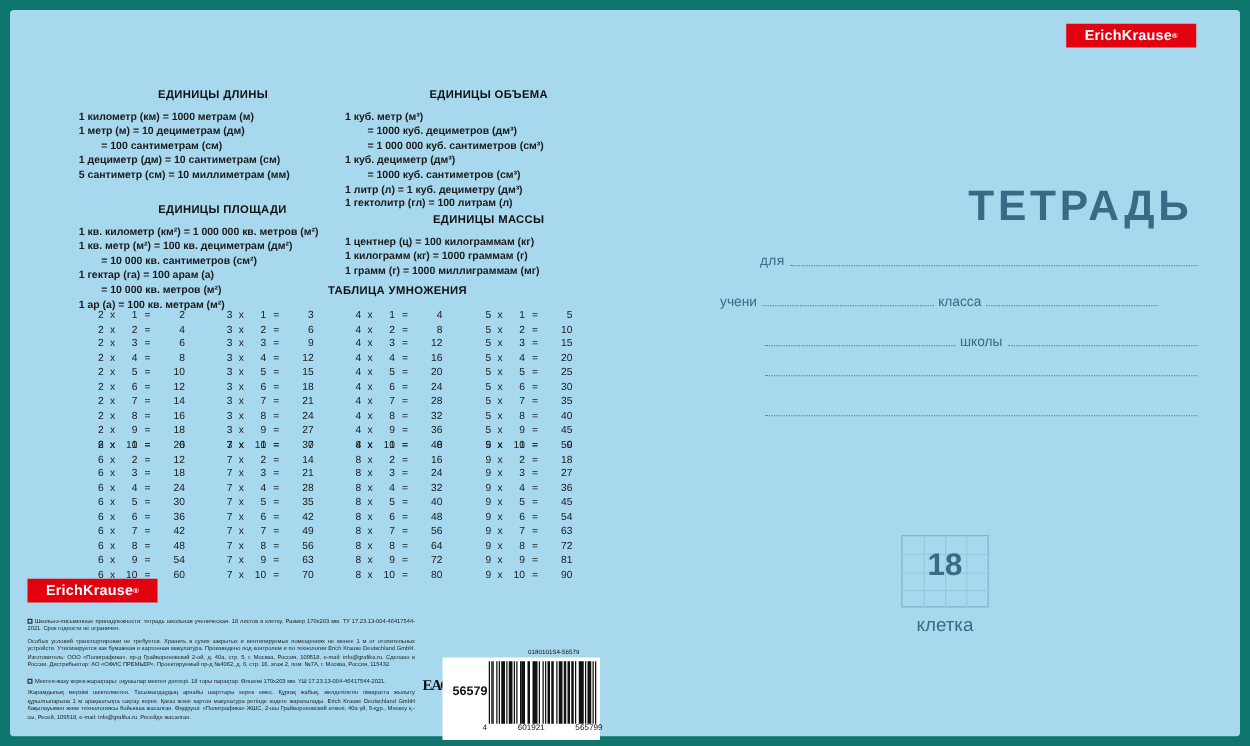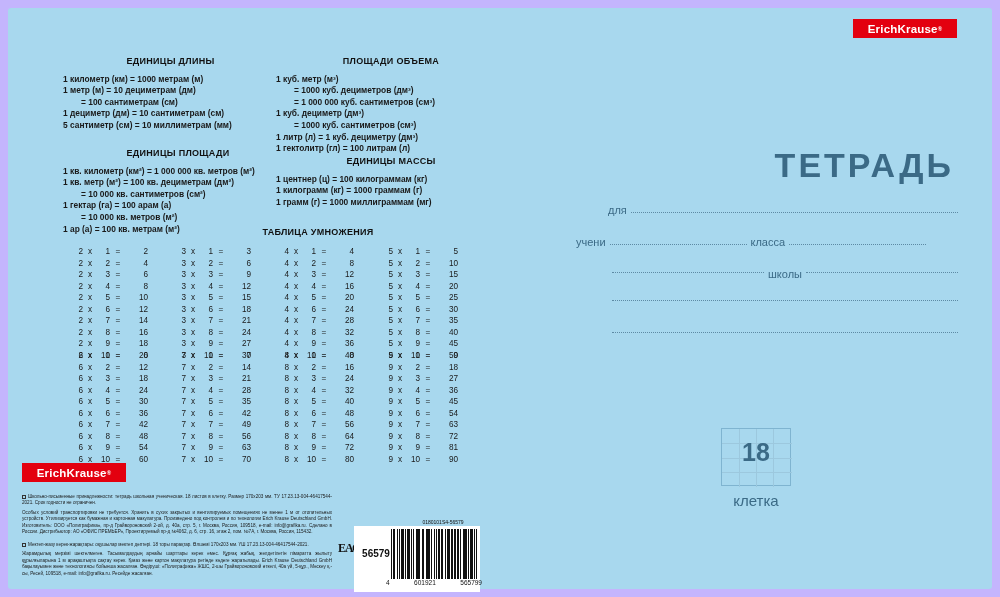--- a/index.html
+++ b/index.html
@@ -5,42 +5,42 @@
   * { box-sizing: border-box; }
   html, body { margin:0; padding:0; }
   body {
     width:1000px; height:597px;
     background:#ffffff;
     font-family:"Liberation Sans", sans-serif;
     overflow:hidden;
   }
   .page {
     position:absolute; left:0; top:0; width:1000px; height:597px;
-    background:#c4b5fd;
+    background:#0f766e;
   }
   .cover {
     position:absolute; left:8px; top:8px; width:984px; height:581px;
     background:#a8d8ee;
     border-radius:3px;
   }
   
   .brand {
     position:absolute;
     background:#e3000f;
     color:#ffffff;
     font-weight:bold;
     display:flex; align-items:center; justify-content:center;
     letter-spacing:.2px;
   }
   .brand-top { right:35px; top:11px; width:104px; height:19px; font-size:11.5px; }
   .brand-bottom { left:14px; top:455px; width:104px; height:19px; font-size:11.5px; }
   .brand sup { font-size:6px; vertical-align:super; }
 
   
-  .col { position:absolute; font-size:8.4px; color:#1a1a1a; line-height:11.6px; }
+  .col { position:absolute; font-size:8.4px; color:#1a1a1a; line-height:11.6px;margin-top:14px; }
   .sec-title {
     font-weight:bold; font-size:9px; color:#111; letter-spacing:.3px;
   }
 
   #units-length { left:55px; top:48px; width:215px; }
   #units-area   { left:55px; top:140px; width:230px; }
   #units-volume { left:268px; top:48px; width:230px; }
   #units-mass   { left:268px; top:148px; width:230px; }
   .sec-title.center { text-align:center; }
 
@@ -72,23 +72,23 @@
   .tetrad {
     position:absolute; right:38px; top:138px;
     font-size:34px; font-weight:bold; color:#3b6a86;
     letter-spacing:3px;
   }
   .field-row {
     position:absolute; font-size:11px; color:#3b6a86;
     display:flex; align-items:flex-end; white-space:nowrap;
   }
   .dots { flex:1; border-bottom:1px dotted #5d8aa4; height:1px; margin:0 4px 3px 4px; }
-  #f-dlya   { left:600px; top:196px; width:354px; }
+  #f-dlya   { left:600px; top:196px; width:354px;font-family:Liberation Mono, monospace; }
   #f-uchenik{ left:568px; top:228px; width:354px; }
-  #f-shkoly { left:600px; top:260px; width:354px;align-items:center; }
+  #f-shkoly { left:600px; top:260px; width:354px; }
   #f-blank1 { left:600px; top:292px; width:354px; }
   #f-blank2 { left:600px; top:324px; width:354px; }
 
   
   .grid-badge {
     position:absolute; left:713px; top:420px; width:70px; height:58px;
     border:1px solid #7fb4d0;
     background:transparent;
   }
   .grid-badge .gl {
@@ -175,21 +175,21 @@
       <div style="height:6px"></div>
       <div class="line">1 кв. километр (км²) = 1 000 000 кв. метров (м²)</div>
       <div class="line">1 кв. метр (м²) = 100 кв. дециметрам (дм²)</div>
       <div class="line indent">= 10 000 кв. сантиметров (см²)</div>
       <div class="line">1 гектар (га) = 100 арам (а)</div>
       <div class="line indent">= 10 000 кв. метров (м²)</div>
       <div class="line">1 ар (а) = 100 кв. метрам (м²)</div>
     </div>
 
     <div class="col" id="units-volume">
-      <div class="sec-title center">ПЛОЩАДИ ОБЪЕМА</div>
+      <div class="sec-title center">ЕДИНИЦЫ ОБЪЕМА</div>
       <div style="height:6px"></div>
       <div class="line">1 куб. метр (м³)</div>
       <div class="line indent">= 1000 куб. дециметров (дм³)</div>
       <div class="line indent">= 1 000 000 куб. сантиметров (см³)</div>
       <div class="line">1 куб. дециметр (дм³)</div>
       <div class="line indent">= 1000 куб. сантиметров (см³)</div>
       <div class="line">1 литр (л) = 1 куб. дециметру (дм³)</div>
       <div class="line">1 гектолитр (гл) = 100 литрам (л)</div>
     </div>
 

